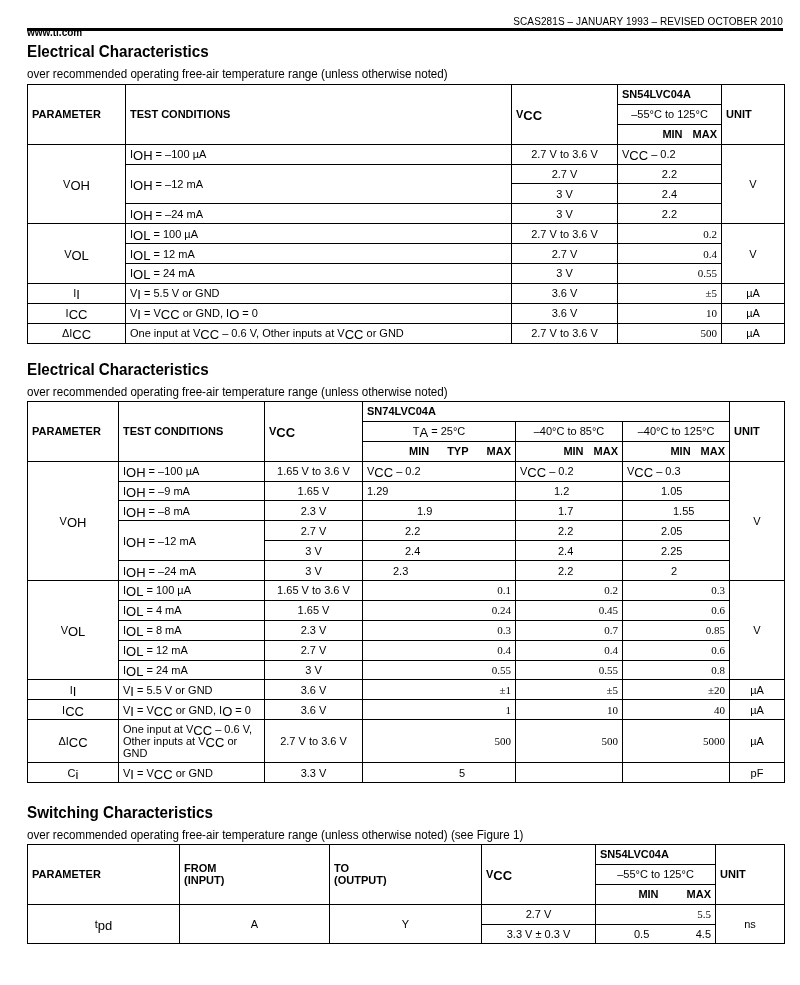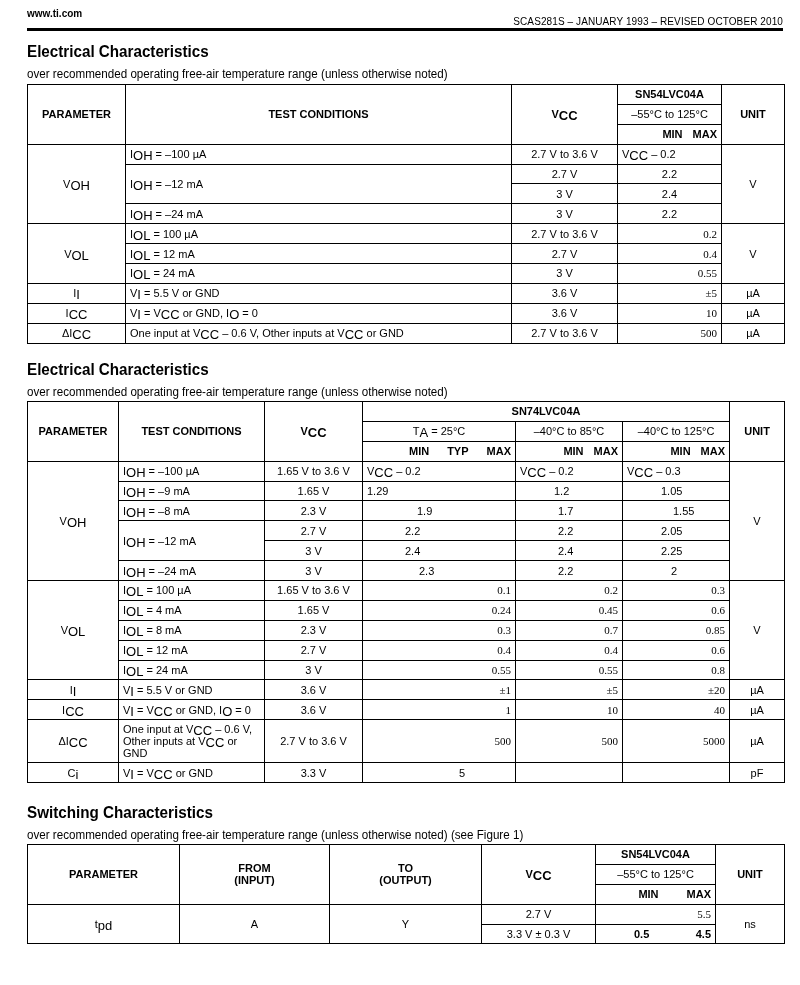--- a/index.html
+++ b/index.html
@@ -1,25 +1,25 @@
 <!DOCTYPE html>
 <html><head>
 <meta charset="utf-8">
 <style>
   html, body { margin:0; padding:0; background:#ffffff; }
   body { width:800px; height:985px; position:relative; overflow:hidden;
          font-family:"Liberation Sans", sans-serif; color:#000; }
-  .hdr-left { position:absolute; left:27px; top:8px; font-size:10px; font-weight:bold; }
+  .hdr-left { position:absolute; left:27px; top:27px; font-size:10px; font-weight:bold; }
   .hdr-right { position:absolute; right:17px; top:16px; font-size:10px; letter-spacing:0.1px; }
   .hdr-rule { position:absolute; left:27px; right:17px; top:28px; height:3px; background:#000; }
   .sec-title { position:absolute; left:27px; font-size:16px; font-weight:bold; transform:scaleX(0.95); transform-origin:left; }
   .sec-sub { position:absolute; left:27px; font-size:12.5px; transform:scaleX(0.93); transform-origin:left; white-space:nowrap; }
   table.spec { position:absolute; border-collapse:collapse; table-layout:fixed; font-size:11px; }
   table.spec td { border:1px solid #000; padding:0 4px; height:18.9px; line-height:12px; vertical-align:middle; white-space:nowrap; overflow:hidden; }
-  table.spec td.th { font-weight:bold; text-align:center; }
+  table.spec td.th { font-weight:bold; text-align:left; }
   .c { text-align:center; }
   .l { text-align:left; }
   .r { text-align:right;font-family:Liberation Serif, serif; }
   sub { font-size:13px; vertical-align:-2px; line-height:0; }
   .mm { display:flex; justify-content:flex-end; gap:10px; font-weight:bold; }
   .mm3 { display:flex; justify-content:flex-end; gap:18px; font-weight:bold; padding-right:0; }
   .wrap { white-space:normal !important; line-height:12px !important; }
 </style>
 </head>
 <body>
@@ -205,21 +205,21 @@
   </tr>
   <tr>
     <td class="c">3 V</td>
     <td style="padding-left:42px">2.4</td>
     <td style="padding-left:42px">2.4</td>
     <td style="padding-left:38px">2.25</td>
   </tr>
   <tr>
     <td class="l"><span>I</span><sub>OH</sub><span> = –24 mA</span></td>
     <td class="c">3 V</td>
-    <td style="padding-left:56px">2.3</td>
+    <td style="padding-left:30px">2.3</td>
     <td style="padding-left:42px">2.2</td>
     <td style="padding-left:48px">2</td>
   </tr>
 
   <tr>
     <td class="c" rowspan="5"><span>V</span><sub>OL</sub></td>
     <td class="l"><span>I</span><sub>OL</sub><span> = 100 µA</span></td>
     <td class="c">1.65 V to 3.6 V</td>
     <td class="r">0.1</td>
     <td class="r">0.2</td>
@@ -344,20 +344,20 @@
     <td class="c" rowspan="2"><span>t</span><sub>pd</sub></td>
     <td class="c" rowspan="2">A</td>
     <td class="c" rowspan="2">Y</td>
     <td class="c">2.7 V</td>
     <td class="r">5.5</td>
     <td class="c" rowspan="2">ns</td>
   </tr>
   <tr>
     <td class="c">3.3 V ± 0.3 V</td>
     <td>
-          <div style="display:flex; justify-content:space-between; padding-left:34px;font-weight:bold;">
+          <div style="display:flex; justify-content:space-between; padding-left:34px;">
             <span>0.5</span>
             <span>4.5</span>
           </div>
         </td>
   </tr>
 </tbody>
   </table>
 
 </body></html>

